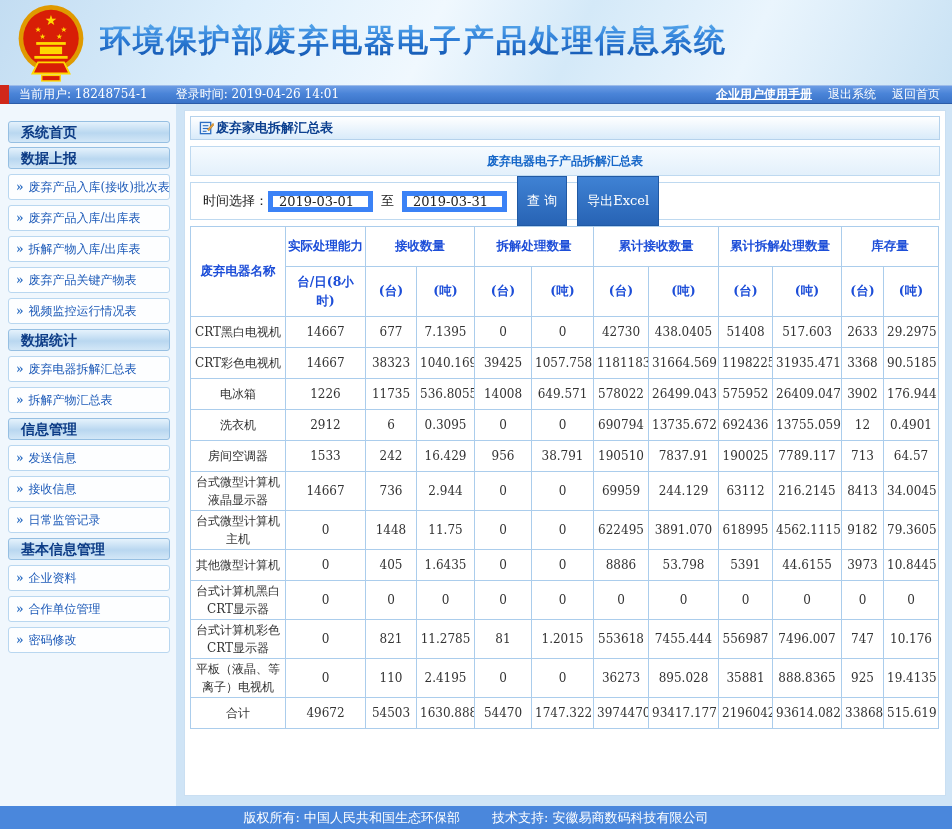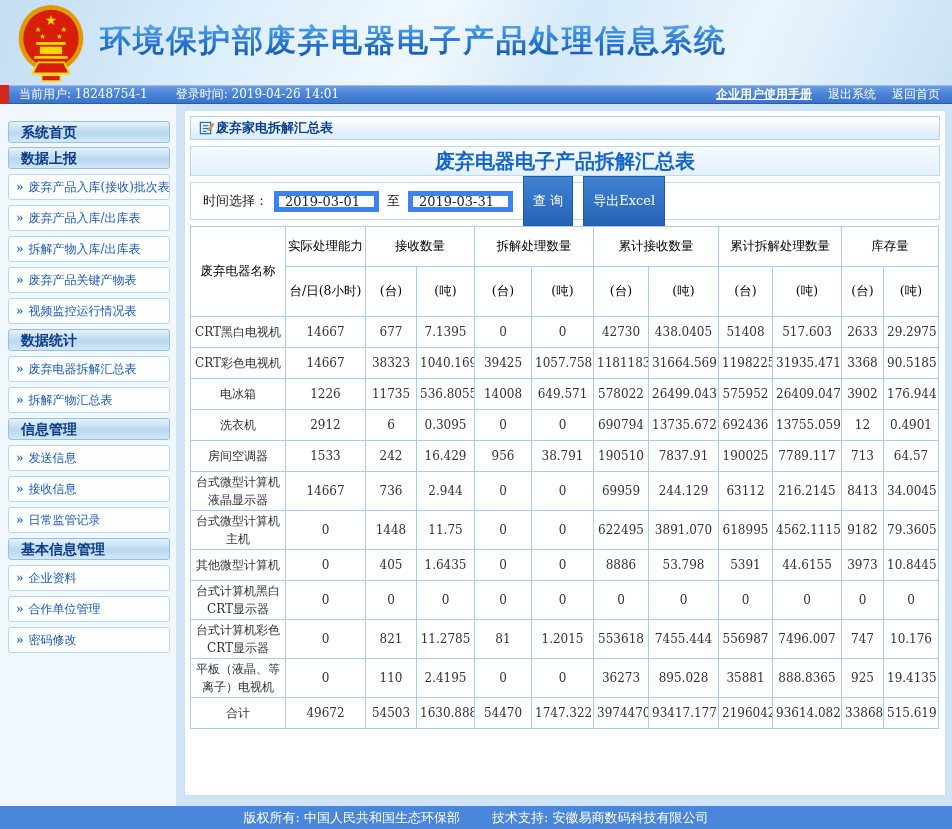--- a/index.html
+++ b/index.html
@@ -37,37 +37,37 @@
     background:#fdfeff; border:1px solid #b9d7f0; border-radius:3px;
     color:#1d5ab8; font-size:12px; cursor:pointer; white-space:nowrap; overflow:hidden; }
   .side-item .bullet { color:#2e6fc4; font-weight:bold; margin-right:5px; font-size:12px; }
 
   .main-wrap { flex:1; margin:6px 6px 10px 8px; background:#fff; border:1px solid #cadff2; padding:5px; }
 
   .panel-title-bar { height:24px; display:flex; align-items:center; gap:2px; padding-left:8px;
     background:linear-gradient(180deg,#ffffff 0%,#d9ebfa 100%); border:1px solid #b5d2ec;
     color:#0b3f8f; font-weight:bold; font-size:13px; margin-bottom:6px; }
 
-  .report-title { height:30px; line-height:28px; text-align:center; font-size:20px; font-weight:bold; color:#1566c8;
+  .report-title { height:30px; line-height:28px; text-align:center; font-size:12px; font-weight:bold; color:#1566c8;
     background:linear-gradient(180deg,#f6fbff 0%,#e3f0fb 100%); border:1px solid #bed9f0; margin-bottom:6px; }
 
   .filter-bar { height:38px; display:flex; align-items:center; padding:0 12px;
     border:1px solid #bed9f0; background:#fff; margin-bottom:6px; font-size:13px; color:#222; }
-  .filter-bar .lbl { margin-right:6px; }
+  .filter-bar .lbl { }
   .filter-bar input { width:105px; height:21px; border:5px solid #3b82f6; font-size:13px; padding:0 6px;
     color:#222; font-family:"DejaVu Serif","Liberation Serif",serif; }
   .filter-bar .to { margin:0 8px; }
   .btn { margin-left:10px; padding:15px 9px; font-size:13px; color:#fff; cursor:pointer;
     background:linear-gradient(180deg,#3f82d4 0%,#2763b4 100%); border:1px solid #2059a4; border-radius:0;
     font-family:"DejaVu Serif","Liberation Serif",serif; }
 
   
   table.report { width:748px; border-collapse:collapse; table-layout:fixed; background:#fff; }
   table.report th, table.report td { border:1px solid #abcdec; text-align:center; overflow:hidden; }
-  table.report th { color:#000000; font-weight:normal; font-size:12.5px; padding:2px 2px; line-height:1.5; }
+  table.report th { color:#1d4ed8; font-weight:bold; font-size:12.5px; padding:2px 2px; line-height:1.5; }
   thead tr.r1 th { height:40px; }
   thead tr.r2 th { height:50px; }
   th.name-h { text-align:left; padding-left:6px; }
   table.report td { color:#333; font-size:12px; height:31px; padding:1px 3px; line-height:1.5; }
   td.name-c { padding:1px 4px; }
 
   .footer { position:absolute; left:0; bottom:0; width:952px; height:23px; line-height:23px;
     background:#4a87dc; color:#fff; text-align:center; font-size:13px; }
   .footer span { margin:0 14px; }
 

